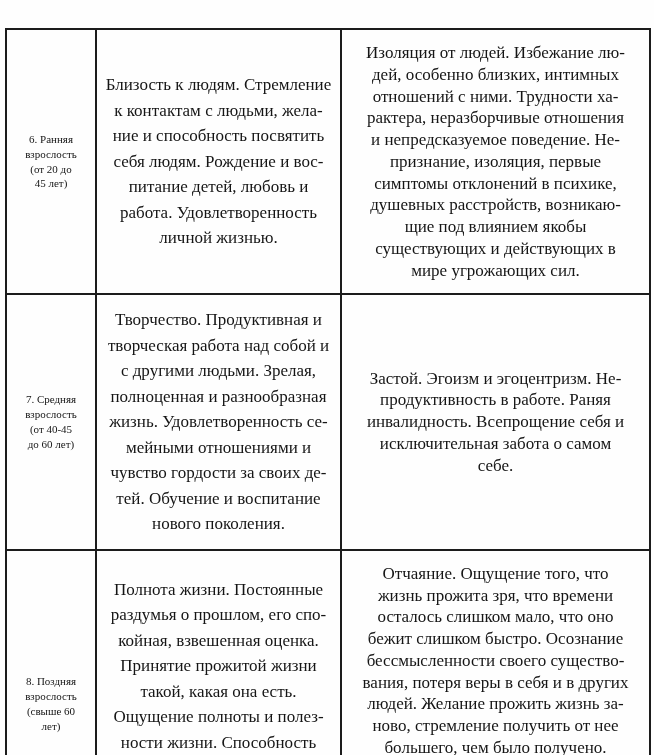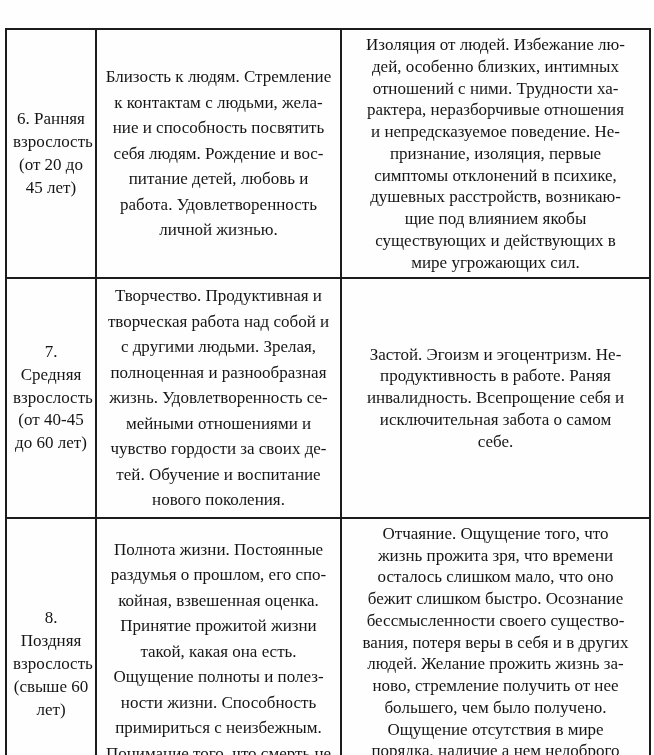--- a/index.html
+++ b/index.html
@@ -28,30 +28,30 @@
     left: 5px;
     width: 644px;
     height: 717px;
     border-collapse: collapse;
     table-layout: fixed;
   }
   table.stages td {
     border: 2px solid #1c1c1c;
     vertical-align: middle;
     text-align: center;
-    padding: 4px 6px;
+    padding: 12px 6px;
     white-space: pre-line;
     overflow: hidden;
   }
   col.c-stage    { width: 90px; }
   col.c-positive { width: 245px; }
   col.c-negative { width: 309px; }
 
   td.stage-cell {
-    font-size: 17px;
+    font-size: 11px;
     line-height: 1.35;
   }
   td.positive-cell {
     font-size: 17px;
     line-height: 1.5;
     font-family: Liberation Serif, serif;
   }
   td.negative-cell {
     font-size: 17px;
     line-height: 1.28;

